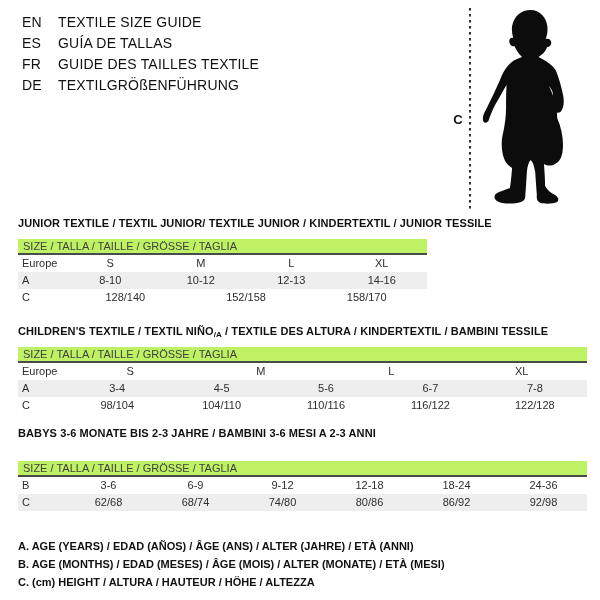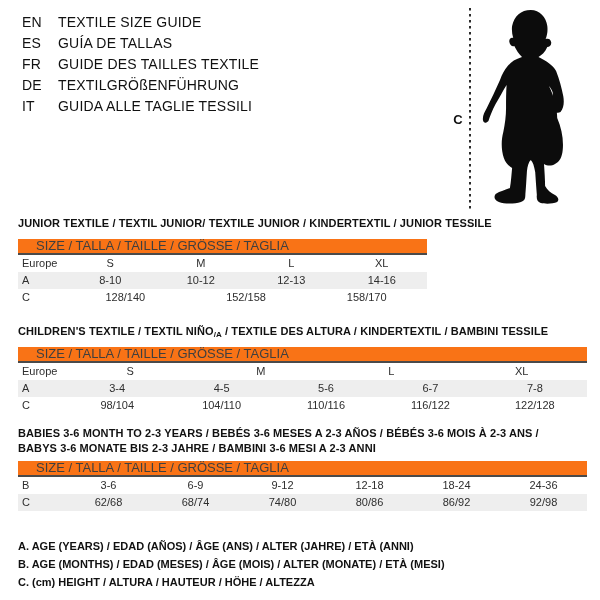--- a/index.html
+++ b/index.html
@@ -13,22 +13,22 @@
               font-weight:normal; font-size:14px; letter-spacing:0.2px; color:#111; }
   .lang-code { width:36px; }
   
   .figure { position:absolute; left:436px; top:0; width:164px; height:215px; }
   
   .sec-title { position:absolute; left:18px; font-weight:bold; font-size:11px;
                letter-spacing:0.1px; color:#111; white-space:nowrap; }
   .sec-title .sub { font-size:8px; vertical-align:-2px; }
   .two-line { line-height:15px; }
   .stable { position:absolute; left:18px; }
-  .size-bar { height:14px; background:#f97316; border-bottom:2px solid #4a4a4a;
-              font-size:13px; color:#3f3f3f; padding-left:18px; line-height:14px; }
+  .size-bar { height:14px; background:#bef264; border-bottom:2px solid #4a4a4a;
+              font-size:11px; color:#3f3f3f; padding-left:5px; line-height:14px; }
   .trow { display:flex; height:17px; line-height:17px; font-size:11px; color:#2e2e2e; }
   .trow.shaded { background:#eeeeee; }
   .tlabel { width:47px; padding-left:4px; box-sizing:border-box; }
   .tcell { flex:1; text-align:center; }
   
   .notes { position:absolute; left:18px; top:537px; font-weight:bold;
            font-size:11px; color:#111; }
   .note-line { height:18px; line-height:18px; white-space:nowrap; }
 </style>
 </head>
@@ -45,24 +45,20 @@
       <span class="lang-code">ES</span>
       <span class="lang-title">GUÍA DE TALLAS</span>
     </div>
     <div class="lang-row">
       <span class="lang-code">FR</span>
       <span class="lang-title">GUIDE DES TAILLES TEXTILE</span>
     </div>
     <div class="lang-row">
       <span class="lang-code">DE</span>
       <span class="lang-title">TEXTILGRÖßENFÜHRUNG</span>
-    </div>
-    <div class="lang-row">
-      <span class="lang-code">IT</span>
-      <span class="lang-title">GUIDA ALLE TAGLIE TESSILI</span>
     </div>
   </div>
 
   <div class="figure">
     <svg width="164" height="215" viewBox="0 0 164 215">
       <line x1="34" y1="8" x2="34" y2="211" stroke="#2b2b2b" stroke-width="2" stroke-dasharray="2.5 3.5"></line>
       <text x="22" y="124" font-size="13" font-weight="bold" fill="#111111" text-anchor="middle" font-family="Liberation Sans, sans-serif">C</text>
       <path fill="#0c0c0c" transform="translate(42 0) scale(1.1 1)" d="M 48,10
                C 56,10 62,17 63,26 C 63.5,31 63,35 61.5,39
                C 64,38 66,39 66.5,42 C 67,45 65,47 63,47
@@ -139,21 +135,20 @@
       <span class="tlabel">C</span>
       <span class="tcell">98/104</span>
       <span class="tcell">104/110</span>
       <span class="tcell">110/116</span>
       <span class="tcell">116/122</span>
       <span class="tcell">122/128</span>
     </div>
   </div>
 
   <div class="sec-title two-line" style="top:426px;">
-    <div>BABIES 3-6 MONTH TO 2-3 YEARS / BEBÉS 3-6 MESES A 2-3 AÑOS / BÉBÉS 3-6 MOIS À 2-3 ANS /</div>
     <div>BABYS 3-6 MONATE BIS 2-3 JAHRE / BAMBINI 3-6 MESI A 2-3 ANNI</div>
   </div>
   <div class="stable" style="top:461px; width:569px;">
     <div class="size-bar">SIZE / TALLA / TAILLE / GRÖSSE / TAGLIA</div>
     <div class="trow">
       <span class="tlabel">B</span>
       <span class="tcell">3-6</span>
       <span class="tcell">6-9</span>
       <span class="tcell">9-12</span>
       <span class="tcell">12-18</span>

